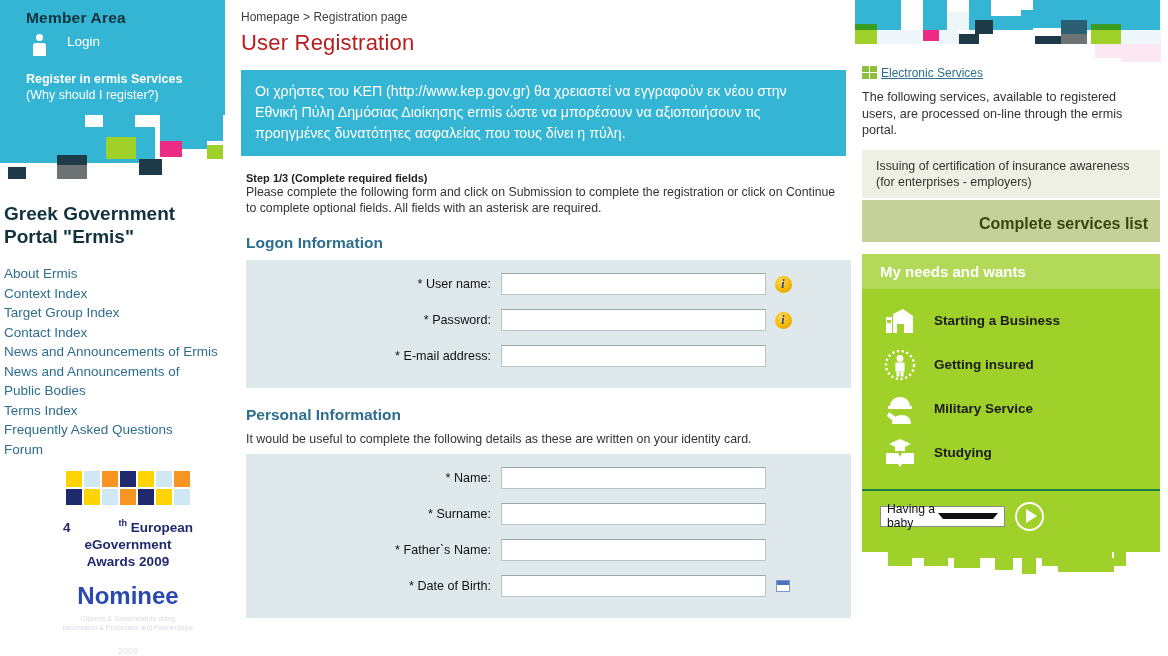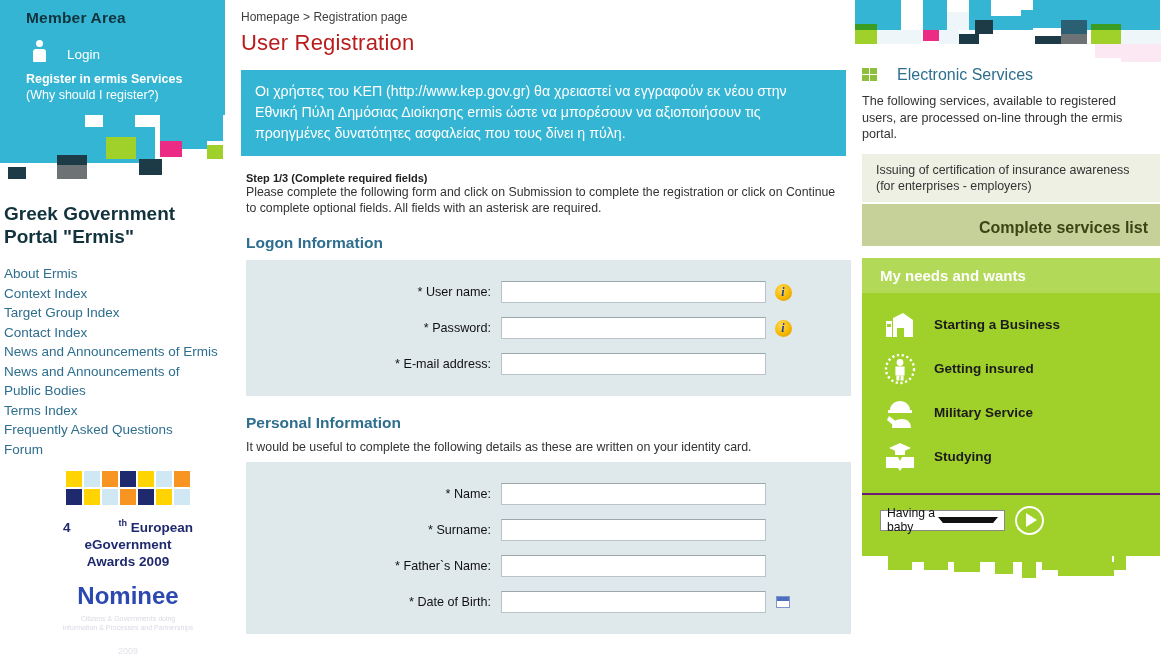--- a/index.html
+++ b/index.html
@@ -10,21 +10,21 @@
     font-family:"Liberation Sans", sans-serif;
     font-size:13px; color:#222;
   }
   .page { position:relative; width:1168px; height:656px; display:flex; }
 
   
   .left-col { width:235px; flex:0 0 235px; position:relative; }
 
   .member-box { position:relative; width:225px; height:115px; background:#35b5d4; }
   .member-title { position:absolute; left:26px; top:9px; font-size:15.5px; font-weight:bold; color:#12323d; letter-spacing:.2px; }
-  .login-row { position:absolute; left:32px; top:40px; display:flex; align-items:flex-end; }
+  .login-row { position:absolute; left:32px; top:34px; display:flex; align-items:flex-start; }
   .user-icon { width:15px; height:22px; position:relative; }
   .user-icon .head { position:absolute; left:4px; top:0px; width:7px; height:7px; border-radius:50%; background:#fff; }
   .user-icon .body { position:absolute; left:1px; top:9px; width:13px; height:13px; background:#fff; border-radius:3px 3px 1px 1px; }
   .login-label { margin-left:20px; color:#ffffff; font-size:13.5px; }
   .register-txt { position:absolute; left:26px; top:71px; width:195px; color:#ffffff; font-size:12.5px; line-height:16px; font-weight:bold; }
   .register-txt .sub { font-weight:normal; }
 
   
   .mosaic-left { position:relative; width:235px; height:65px; }
   .mosaic-left i { position:absolute; display:block; }
@@ -46,51 +46,51 @@
   
   .center-col { flex:1 1 auto; width:620px; padding:10px 12px 0 6px; position:relative; }
   .breadcrumb { color:#3d3d3d; font-size:12px; margin:0 0 6px 0; }
   .page-title { font-size:22px; font-weight:normal; color:#b91c1c; margin:0 0 14px 0; letter-spacing:.2px; }
   .notice { background:#35b5d4; color:#ffffff; padding:11px 14px 12px 14px; font-size:14.2px; line-height:21px; width:605px; }
   .step-head { margin:16px 0 0 5px; font-size:11px; font-weight:bold; color:#222; }
   .step-body { margin:1px 0 0 5px; width:600px; font-size:12.3px; line-height:15.5px; color:#333; }
   .sec-title { margin:18px 0 8px 5px; font-size:15.5px; font-weight:bold; color:#2e6e8e; }
   .sec-note { margin:0 0 0 5px; width:600px; font-size:12.4px; color:#333; }
 
-  .form-panel { background:#dfe9ec; padding:14px 0 14px 0; width:605px; margin-left:5px; }
+  .form-panel { background:#dfe9ec; padding:6px 0 14px 0; width:605px; margin-left:5px; }
   .frow { display:flex; align-items:center; height:36px; }
   .flabel { width:255px; text-align:right; padding-right:10px; font-size:12.6px; color:#111; }
   .finput { width:265px; height:22px; background:#ffffff; border:1px solid #b9c4c8; border-top-color:#9aa7ab; }
   .fhint { width:34px; display:flex; justify-content:center; }
   .info-icon { width:17px; height:17px; border-radius:50%; background:radial-gradient(circle at 38% 32%, #ffd957 0%, #f6b800 55%, #d59400 100%); color:#1b3fa0; font-size:12px; font-weight:bold; font-style:italic; font-family:"Liberation Serif", serif; display:flex; align-items:center; justify-content:center; line-height:1; }
   .cal-icon { width:14px; height:12px; background:#ffffff; border:1px solid #8196c8; position:relative; }
   .cal-icon::before { content:""; position:absolute; left:0; top:0; right:0; height:4px; background:#4e6fc0; }
 
   
   .right-col { width:313px; flex:0 0 313px; position:relative; }
   .mosaic-right { position:relative; width:313px; height:62px; background:#ffffff; }
   .mosaic-right i { position:absolute; display:block; }
 
   .es-head { display:flex; align-items:center; margin:4px 0 0 7px; }
   .es-icon { width:15px; height:14px; display:grid; grid-template-columns:7px 7px; grid-template-rows:6px 6px; gap:1px; }
   .es-icon i { display:block; background:#8dbf3c; }
-  .es-label { margin-left:20px; color:#2e6e8e; font-size:16px; }
+  .es-label { margin-left:4px; color:#2e6e8e; font-size:12px;text-decoration:underline; }
   .es-desc { margin:9px 0 0 7px; width:288px; font-size:12.6px; line-height:16.5px; color:#333; }
 
   .svc-item { margin:11px 0 0 7px; width:298px; background:#eef0e4; padding:8px 10px 8px 14px; font-size:12.4px; line-height:16px; color:#333; }
   .svc-all { margin:2px 0 0 7px; width:298px; background:#c6d19a; padding:15px 12px 9px 0; text-align:right; font-size:16px; font-weight:bold; color:#3a4414; }
 
   .needs { margin:12px 0 0 7px; width:298px; background:#a0d02a; }
   .needs-head { background:#b2d958; padding:9px 0 9px 18px; font-size:15px; font-weight:bold; color:#ffffff; }
   .needs-body { padding:10px 0 12px 0; }
   .need-row { display:flex; align-items:center; height:44px; padding-left:18px; }
   .need-ic { width:40px; flex:0 0 40px; display:flex; align-items:center; justify-content:center; }
   .need-label { margin-left:14px; font-size:13.5px; font-weight:bold; color:#1b1b1b; }
 
-  .needs-sel { margin-top:2px; background:#a0d02a; padding:11px 0 11px 18px; display:flex; align-items:center; border-top:2px solid #701a75; }
+  .needs-sel { margin-top:2px; background:#a0d02a; padding:11px 0 11px 18px; display:flex; align-items:center; border-top:2px solid #15803d; }
   .sel-box { width:125px; height:21px; background:#ffffff; border:1px solid #8a8a8a; display:flex; align-items:center; padding:0 4px 0 6px; font-size:12.2px; color:#111; }
   .sel-box span { flex:1; }
   .sel-arrow { width:0; height:0; border-left:5px solid transparent; border-right:5px solid transparent; border-top:6px solid #111; margin-right:2px; }
   .go-btn { margin-left:10px; width:29px; height:29px; border-radius:50%; border:2px solid #ffffff; display:flex; align-items:center; justify-content:center; }
   .go-btn .tri { width:0; height:0; border-top:7px solid transparent; border-bottom:7px solid transparent; border-left:11px solid #ffffff; margin-left:3px; }
 
   .mosaic-bottom { position:relative; margin:0 0 0 7px; width:298px; height:40px; }
   .mosaic-bottom i { position:absolute; display:block; background:#a0d02a; }
 </style>
 </head>

